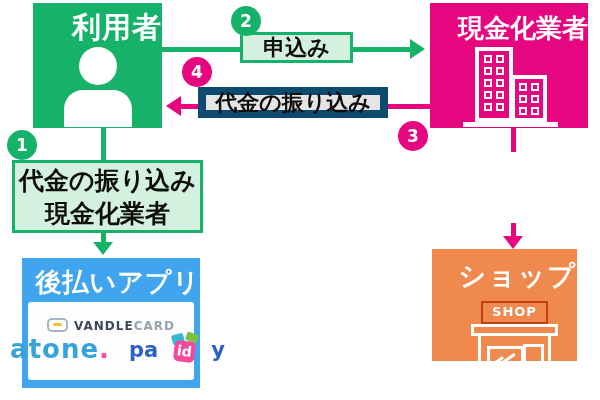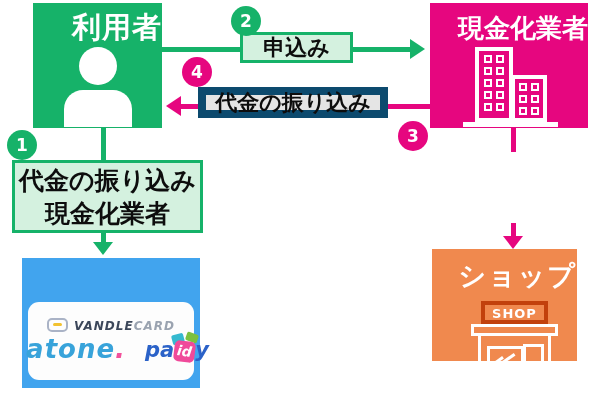--- a/index.html
+++ b/index.html
@@ -26,43 +26,43 @@
   .person-body{left:50%;margin-left:-34px;top:87px;width:68px;height:37px;border-radius:19px 19px 0 0;background:#fff;}
 
   
   .bld{border:4px solid #fff;display:flex;flex-wrap:wrap;gap:4px;justify-content:center;align-content:flex-start;padding-top:4px;}
   .bld-left{left:45px;top:44px;width:38px;height:75px;}
   .bld-right{left:81px;top:72px;width:36px;height:47px;}
   .bld-win{width:8px;height:8px;border:2px solid #fff;box-sizing:border-box;display:block;}
   .bld-base{left:33px;top:119px;width:95px;height:5px;background:#fff;}
 
   
-  .shop-sign{left:49px;top:52px;width:67px;height:23px;border:4px solid #c2410c;color:#fff;font-weight:bold;
+  .shop-sign{left:49px;top:52px;width:67px;height:23px;border:2px solid #c2410c;color:#fff;font-weight:bold;
              font-size:13px;text-align:center;line-height:17px;letter-spacing:1px;}
   .shop-awning{left:39px;top:75px;width:87px;height:12px;border:3px solid #fff;}
   .shop-bodyw{left:46px;top:87px;width:73px;height:49px;border:3px solid #fff;border-top:none;}
   .shop-window{left:55px;top:97px;width:37px;height:22px;border:3px solid #fff;overflow:hidden;}
   .slash{position:absolute;height:3px;background:#fff;transform:rotate(-35deg);}
   .s1{left:3px;top:10px;width:11px;}
   .s2{left:11px;top:8px;width:15px;}
   .shop-door{left:91px;top:95px;width:21px;height:41px;border:3px solid #fff;}
   .door-handle{position:absolute;left:3px;top:14px;width:2px;height:7px;background:#fff;}
   .shop-base{left:36px;top:133px;width:93px;height:4px;background:#fff;}
 
   
-  .logo-card{left:6px;top:44px;width:166px;height:78px;background:#fdfdfd;border-radius:11px;font-style:italic;}
+  .logo-card{left:6px;top:44px;width:166px;height:78px;background:#fdfdfd;border-radius:3px;}
   .vandle-row{display:flex;align-items:center;justify-content:center;gap:6px;margin-top:13px;}
   .vandle-icon{width:21px;height:14px;border:2px solid #aab3c6;border-radius:5px;position:relative;box-sizing:border-box;display:inline-block;}
   .vandle-dash{position:absolute;left:50%;top:50%;margin:-1.5px 0 0 -4.5px;width:9px;height:3px;border-radius:2px;background:#f2c230;}
   .vandle-bold{font-size:12px;font-weight:bold;color:#3c475a;letter-spacing:1px;}
   .vandle-light{font-size:12px;font-weight:bold;color:#9aa3b0;letter-spacing:1px;}
   .atone-row{display:flex;justify-content:center;align-items:flex-end;margin-top:1px;padding-left:13px;}
   .atone{color:#38a3da;font-size:26px;font-weight:bold;letter-spacing:1px;line-height:28px;}
   .atone-dot{color:#f2519b;font-size:26px;font-weight:bold;line-height:28px;}
-  .paidy{margin-left:20px;display:inline-flex;align-items:flex-end;}
+  .paidy{margin-left:20px;display:inline-flex;align-items:flex-end;gap:16px;}
   .paidy-pa,.paidy-y{color:#2b62c8;font-size:21px;font-weight:bold;line-height:26px;}
   .paidy-tile-wrap{position:relative;width:21px;height:25px;display:inline-block;}
   .paidy-accent-teal{position:absolute;left:-2px;top:-4px;width:12px;height:10px;background:#35b9cf;border-radius:2px;transform:rotate(-15deg);}
   .paidy-accent-green{position:absolute;right:-3px;top:-5px;width:12px;height:9px;background:#7cc13f;border-radius:2px;transform:rotate(20deg);}
   .paidy-tile{position:absolute;left:0;top:3px;width:21px;height:21px;background:#f04a9a;color:#fff;border-radius:5px;
               transform:rotate(7deg);font-size:14px;font-weight:bold;text-align:center;line-height:21px;}
 
   
   .step-label{position:absolute;box-sizing:border-box;display:flex;flex-direction:column;justify-content:center;
               align-items:center;font-weight:bold;color:#0d0d0d;z-index:2;}
@@ -137,20 +137,21 @@
           <span class="bld-win"></span>
         <span class="bld-win"></span>
           <span class="bld-win"></span>
           <span class="bld-win"></span>
       </div>
       <div class="abs bld-base"></div>
     </div>
   </div>
 
   <div class="node" id="payapp-box">
+    <div class="node-title">後払いアプリ</div>
     <div class="abs logo-card">
       <div class="vandle-row">
         <span class="vandle-icon">
             <span class="vandle-dash"></span>
           </span>
         <span>
           <span class="vandle-bold">VANDLE</span><span class="vandle-light">CARD</span>
         </span>
       </div>
       <div class="atone-row">

